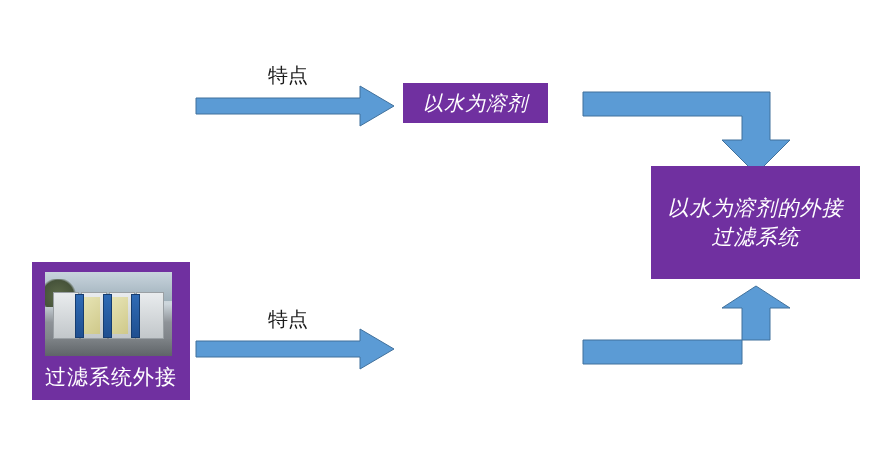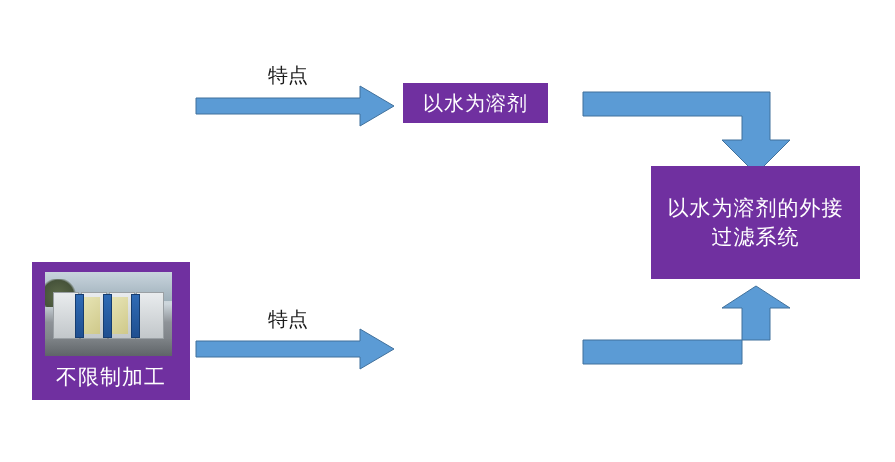--- a/index.html
+++ b/index.html
@@ -45,20 +45,21 @@
   .purple-box {
     position: absolute;
     background: #7030A0;
     color: #ffffff;
     display: flex;
     align-items: center;
     justify-content: center;
     text-align: center;
     box-sizing: border-box;
     letter-spacing: 1px;
+    font-style: italic;
   }
   .purple-box.small { font-size: 20px; }
   .purple-box.big   { font-size: 21px; line-height: 1.35; }
 
   
   .arrow-label {
     position: absolute;
     font-size: 20px;
     color: #1a1a1a;
     white-space: nowrap;
@@ -193,21 +194,21 @@
         <div class="unit u3"></div>
         <div class="unit u4"></div>
         <div class="filter f1"></div>
         <div class="filter f2"></div>
         <div class="door d1"></div>
         <div class="door d2"></div>
         <div class="door d3"></div>
         <div class="ground"></div>
       </div>
     </div>
-    <div class="card-caption" style="top:103px;">不限制加工</div>
+    <div class="card-caption" style="top:103px;">过滤系统外接</div>
   </div>
 
   <div class="arrow-label" style="left:268px; top:62px;">特点</div>
 
   <div class="arrow-label" style="left:268px; top:306px;">特点</div>
 
   <div class="purple-box small" style="left:403px; top:83px; width:145px; height:40px;">
     <span>以水为溶剂</span>
   </div>
 

